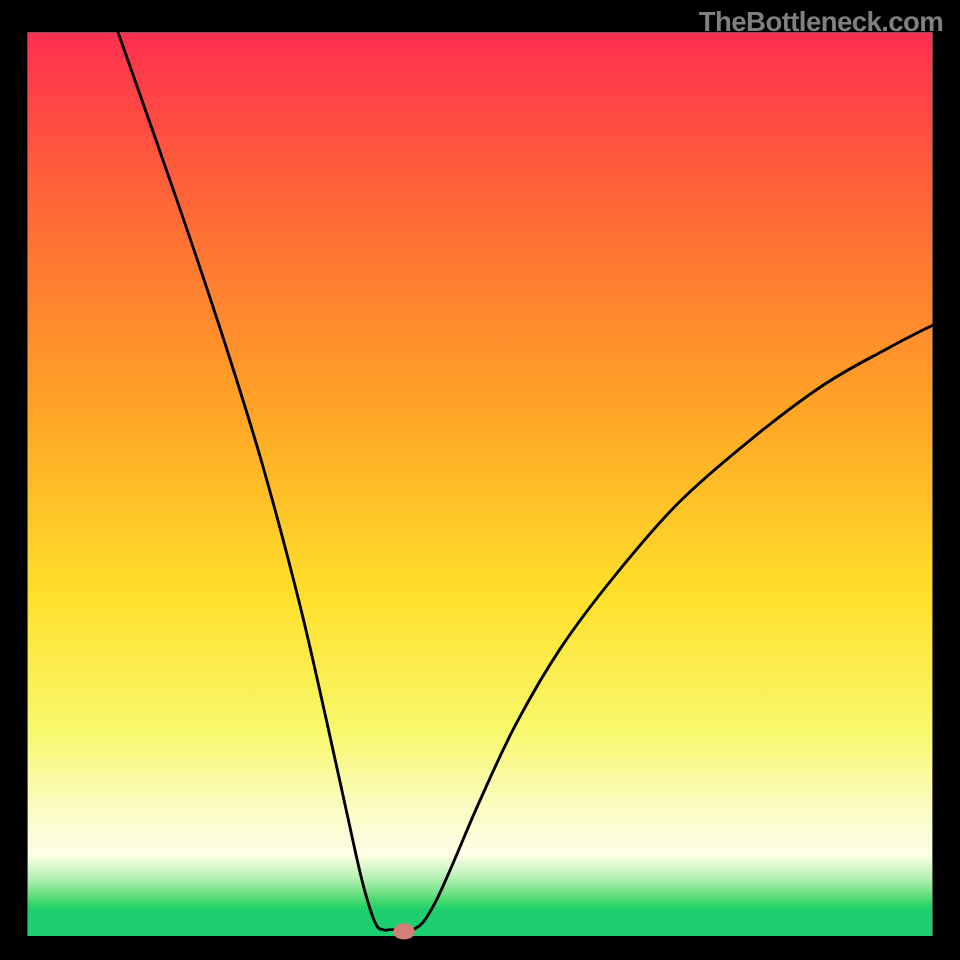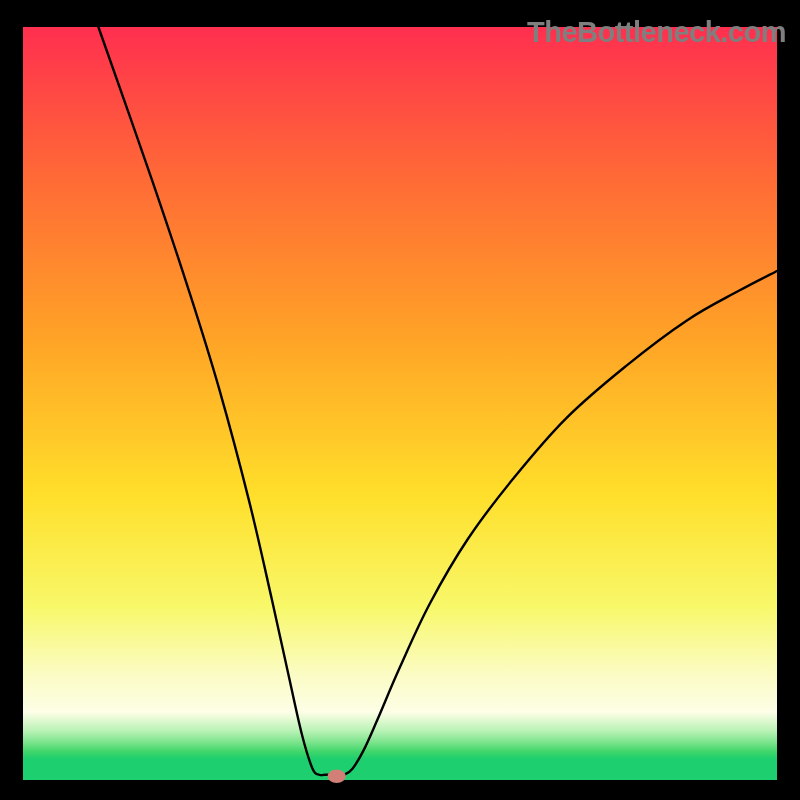--- a/index.html
+++ b/index.html
@@ -7,24 +7,24 @@
     padding: 0;
     background: #ffffff;
   }
   .container {
     width: 800px;
     height: 800px;
     position: relative;
   }
   .watermark {
     position: absolute;
-    top: 16px;
+    top: 5px;
     right: 14px;
     font-family: Arial, Helvetica, sans-serif;
-    font-size: 29px;
+    font-size: 23px;
     font-weight: bold;
     color: #7f7f7f;
     letter-spacing: -0.5px;
   }
   svg {
     display: block;
   }
 </style>
 </head>
 <body>

